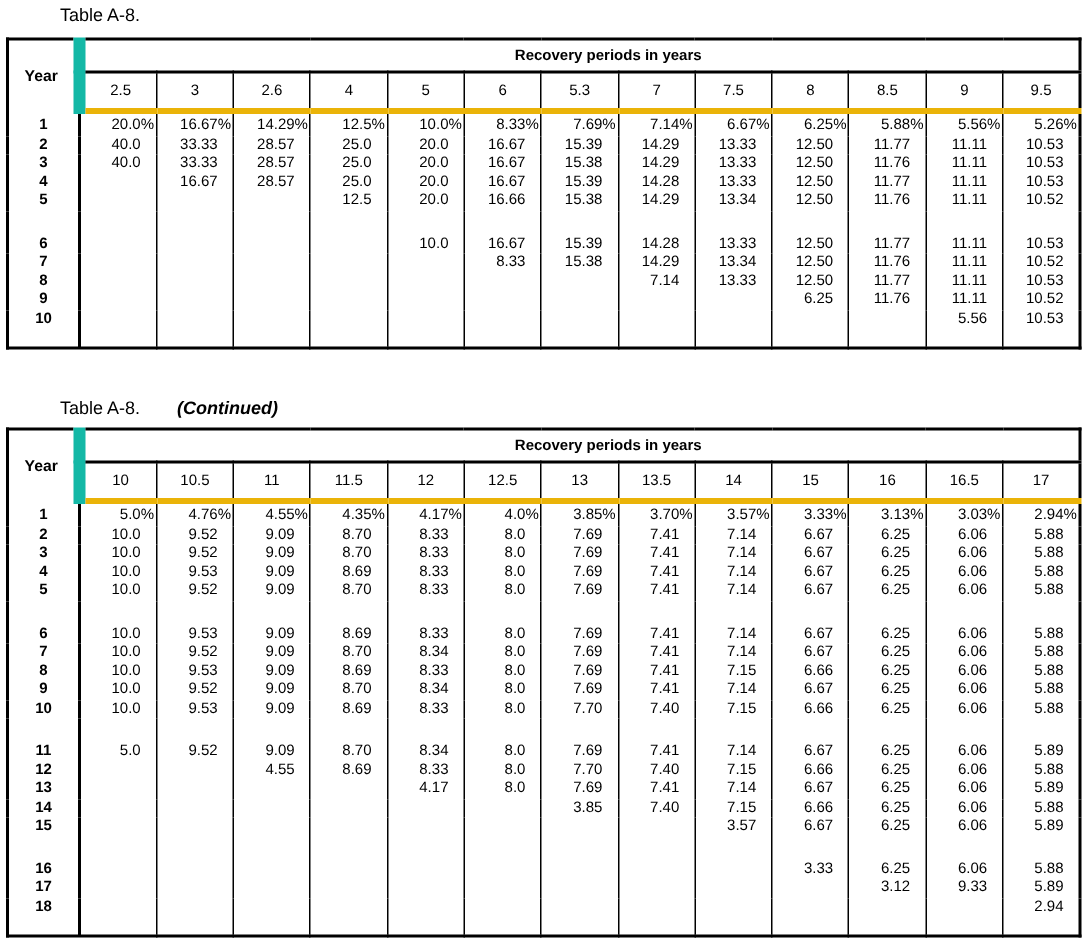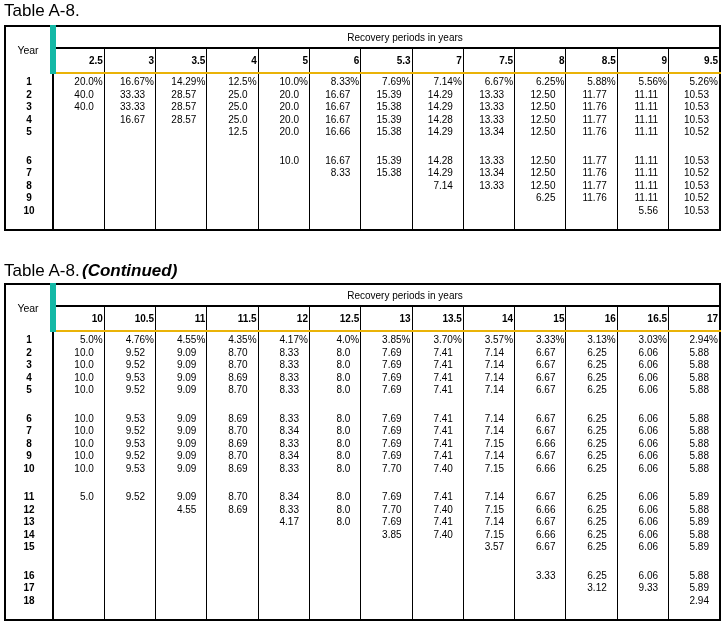--- a/index.html
+++ b/index.html
@@ -5,51 +5,51 @@
   html, body { margin: 0; padding: 0; }
   body {
     width: 725px; height: 632px;
     background: #ffffff; color: #000000;
     font-family: "Liberation Sans", sans-serif;
     overflow: hidden;
   }
   .doc { padding: 3px 4px 0 4px; }
 
   
-  .cap { font-size: 17px; line-height: 15px; }
+  .cap { font-size: 12px; line-height: 15px; margin-left: 36px; }
   .cap1 { display: flex; margin-bottom: 7px; }
   .cap1 .cap-label { width: 81px; flex: none; }
   .cap-bold { font-weight: 700; }
   .cap2 { margin-top: 32px; margin-bottom: 5px; }
   .cap2 .cap-label { display: inline-block; width: 78px; }
   .cap2 .italic { font-style: italic; font-weight: bold; }
 
   
   table.irs-table {
     border-collapse: collapse;
     table-layout: fixed;
     width: 717px;
     border: 2px solid #000;
   }
   col.c-year { width: 48px; }
   th, td { margin: 0; }
   th.th-year {
-    border-right: 6px solid #14b8a6;
-    font-size: 10.5px; font-weight: 400; text-align: center;
+    border-right: 8px solid #14b8a6;
+    font-size: 10.5px; font-weight: 700; text-align: center;
   }
   th.th-span {
-    height: 18px; font-size: 10px; font-weight: 400; text-align: center;
+    height: 18px; font-size: 10px; font-weight: 700; text-align: center;
     border-bottom: 2px solid #000;
     vertical-align: middle;
     padding-left: 36px;
   }
   th.th-col {
-    height: 21px; font-size: 10px; font-weight: 700; text-align: right;
+    height: 21px; font-size: 10px; font-weight: 400; text-align: center;
     border-left: 1px solid #000;
-    border-bottom: 2px solid #eab308;
+    border-bottom: 4px solid #eab308;
     vertical-align: middle;
   }
   tbody td {
     height: 12.5px; line-height: 12.5px; font-size: 10px;
     padding: 0; vertical-align: bottom;
   }
   td.yr {
     text-align: center; font-weight: 700;
     border-right: 2px solid #000;
   }
@@ -90,21 +90,21 @@
         <col class="c-val">
       </colgroup>
       <thead>
         <tr>
           <th class="th-year" rowspan="2">Year</th>
           <th class="th-span" colspan="13">Recovery periods in years</th>
         </tr>
         <tr>
           <th class="th-col">2.5</th>
           <th class="th-col">3</th>
-          <th class="th-col">3.5</th>
+          <th class="th-col">2.6</th>
           <th class="th-col">4</th>
           <th class="th-col">5</th>
           <th class="th-col">6</th>
           <th class="th-col">5.3</th>
           <th class="th-col">7</th>
           <th class="th-col">7.5</th>
           <th class="th-col">8</th>
           <th class="th-col">8.5</th>
           <th class="th-col">9</th>
           <th class="th-col">9.5</th>

